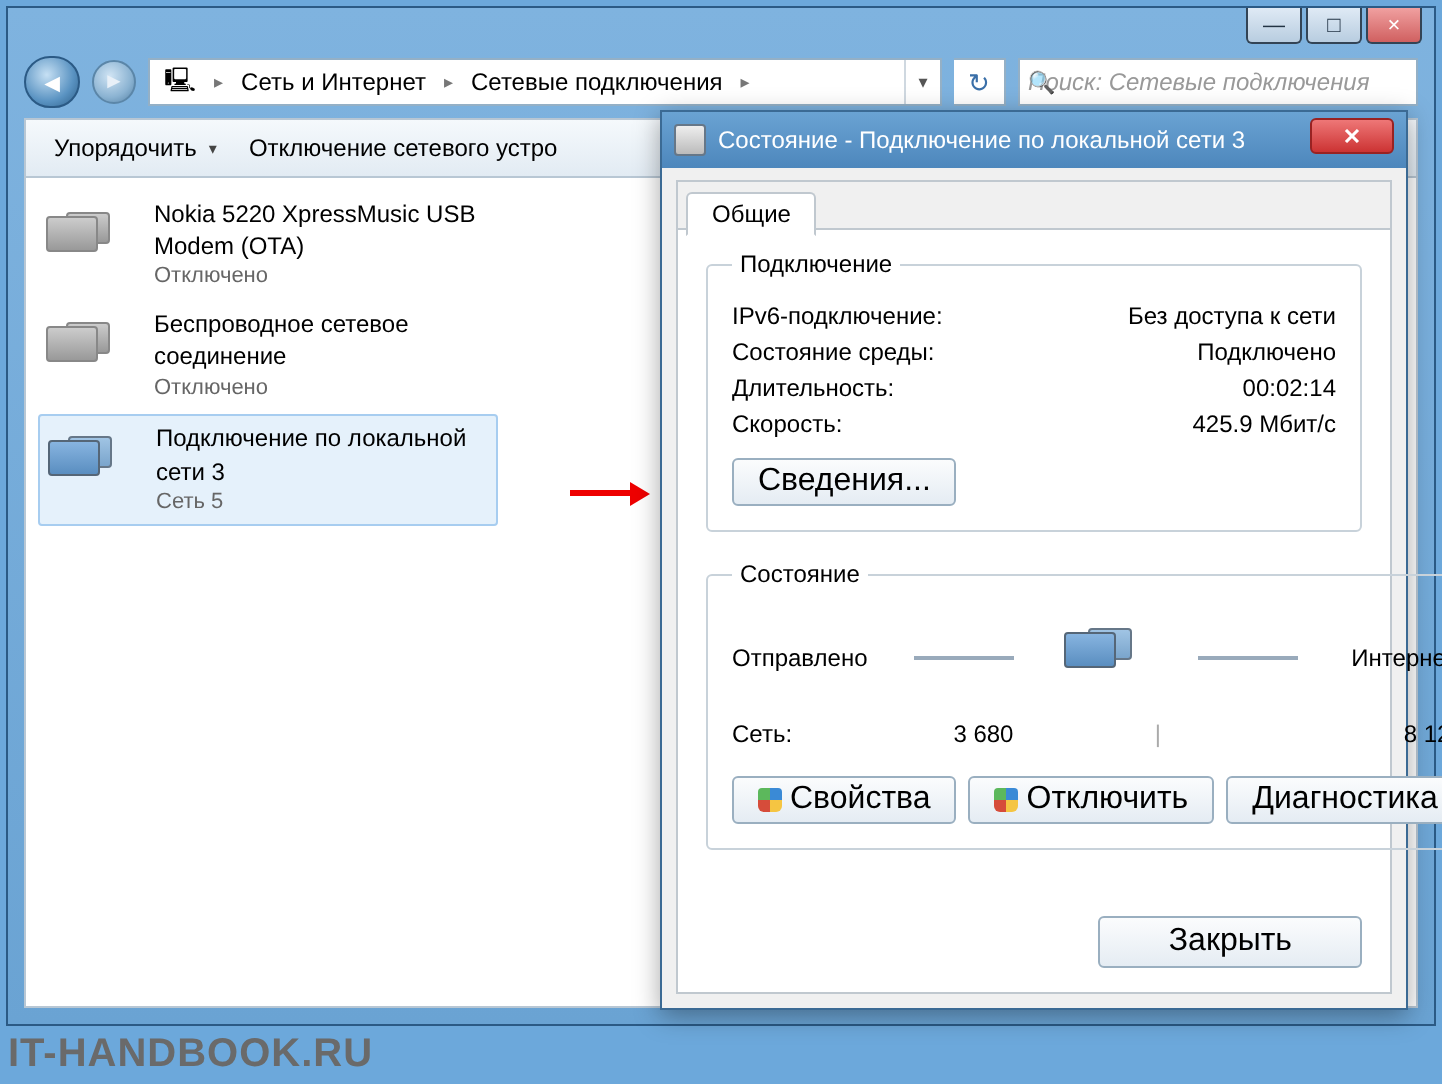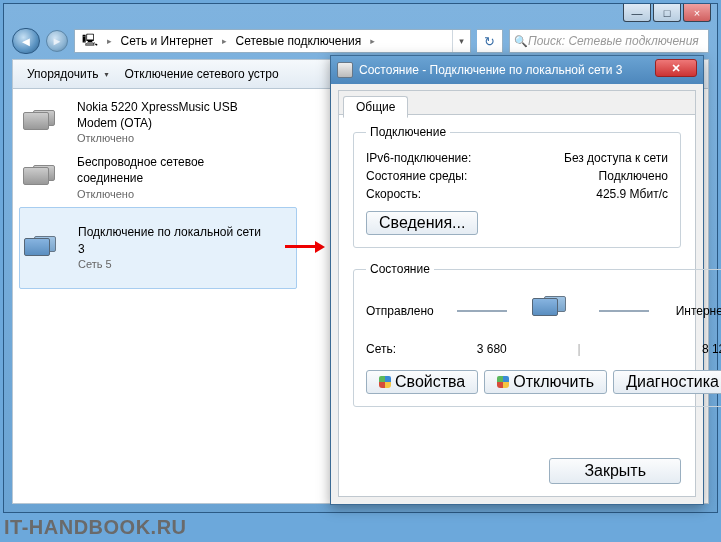--- a/index.html
+++ b/index.html
@@ -13,35 +13,35 @@
 
 
 .addr-row { position: absolute; left: 8px; top: 23px; right: 8px; height: 28px; display: flex; align-items: center; gap: 6px; }
 .nav-btn { width: 28px; height: 26px; border-radius: 13px; background: radial-gradient(circle at 40% 35%, #c6e0f4 0, #5a93c2 60%, #2d5e88 100%); border: 1px solid #2b5a85; color: #fff; display: flex; align-items: center; justify-content: center; font-size: 13px; }
 .nav-fwd { width: 22px; height: 22px; border-radius: 11px; background: radial-gradient(circle at 40% 35%, #d0e4f4 0, #8bb3d2 60%, #5380a4 100%); border: 1px solid #5b86a8; color: #e8f0f8; font-size: 11px; display:flex; align-items:center; justify-content:center;}
 .breadcrumb { flex: 1; height: 24px; background: #fff; border: 1px solid #8ca; border-color:#94b0c6; display: flex; align-items: center; font-size: 12px; }
 .bc-part { padding: 0 7px; height: 100%; display: flex; align-items: center; }
 .bc-arrow { color: #777; font-size: 9px; padding: 0 2px; }
 .bc-drop { width: 18px; height: 22px; border-left: 1px solid #cfd8e0; display:flex;align-items:center;justify-content:center; color:#555; font-size:9px;}
 .refresh-seg { width:26px; height:24px; background:#fff; border:1px solid #94b0c6; border-left:none; display:flex; align-items:center; justify-content:center; color:#3a6fa8; font-size:13px;}
-.search { width: 200px; height: 24px; background: #fff; border: 1px solid #94b0c6; display: flex; align-items: center; font-size: 12px; color: #999; font-style: italic; padding-left: 18px; position:relative;}
+.search { width: 200px; height: 24px; background: #fff; border: 1px solid #94b0c6; display: flex; align-items: center; font-size: 12px; color: #999; font-style: italic; padding-left: 4px; position:relative;}
 .search::before { content:"🔍"; position:absolute; left:4px; font-size:11px; font-style:normal; color:#666;}
 
 
 .toolbar { position: absolute; left: 8px; top: 55px; right: 8px; height: 30px; background: linear-gradient(#f5f9fc, #e2ebf3); border: 1px solid #b8c7d4; display: flex; align-items: center; padding: 0 6px; font-size: 12px; }
 .tool-item { padding: 3px 8px; display: flex; align-items: center; gap: 3px; }
 .tool-item.drop::after { content:"▾"; font-size:8px; margin-left:3px; color:#444;}
 .tool-sep { flex: 1; }
 .help-ic { width:18px; height:18px; border-radius:9px; background:radial-gradient(circle at 35% 30%, #cfe5fb, #3a8ad6 70%); color:#fff; font-size:11px; display:flex; align-items:center; justify-content:center; margin-left:6px; }
 
 
 .content { position: absolute; left: 8px; top: 85px; right: 8px; bottom: 8px; background: #fff; border: 1px solid #b8c7d4; border-top: none; overflow: hidden; }
 .conn-list { padding: 6px 0; }
-.conn-item { display: flex; padding: 4px 10px; gap: 10px; align-items: flex-end; width: 265px; }
-.conn-item.selected { background: #e5f1fb; border: 1px solid #a7cdf0; border-radius: 2px; margin: 2px 6px; padding: 16px 4px; width: 278px;}
+.conn-item { display: flex; padding: 4px 10px; gap: 10px; align-items: center; width: 265px; }
+.conn-item.selected { background: #e5f1fb; border: 1px solid #a7cdf0; border-radius: 2px; margin: 2px 6px; padding: 3px 4px; width: 230px;}
 .ci-icon { width: 44px; height: 38px; position: relative; flex-shrink:0; }
 .ci-icon .mon { width:26px; height:18px; background:linear-gradient(#87b4e0,#5a8ec0); border:1px solid #567; border-radius:2px; position:absolute; top:4px; left:0;}
 .ci-icon .mon2 { width:22px; height:16px; background:linear-gradient(#a0c4e4,#7aa5cc); border:1px solid #678; border-radius:2px; position:absolute; top:2px; left:10px;}
 .ci-icon.disabled .mon, .ci-icon.disabled .mon2 { background:linear-gradient(#ccc,#999); border-color:#888;}
 .ci-text { font-size: 12px; line-height: 1.35; max-width: 185px; }
 .ci-status { color: #666; font-size: 11px; }
 .red-arrow { position: absolute; left: 272px; top: 152px; width: 40px; height: 12px; }
 .red-arrow .shaft { position:absolute; left:0; top:4px; width:30px; height:3px; background:#e00; }
 .red-arrow .head { position:absolute; right:0; top:0; width:0; height:0; border-left:10px solid #e00; border-top:6px solid transparent; border-bottom:6px solid transparent; }
 
@@ -159,20 +159,24 @@
         <legend>Подключение</legend>
         <div class="row">
             <span>IPv6-подключение:</span>
             <span>Без доступа к сети</span>
           </div>
         <div class="row">
             <span>Состояние среды:</span>
             <span>Подключено</span>
           </div>
         <div class="row">
+            <span>Длительность:</span>
+            <span>00:02:14</span>
+          </div>
+        <div class="row">
             <span>Скорость:</span>
             <span>425.9 Мбит/с</span>
           </div>
         <div style="margin-top:8px;"><button class="btn">Сведения...</button></div>
       </fieldset>
 
       <fieldset>
         <legend>Состояние</legend>
         <div class="activity-icons">
           <div class="act-label">Отправлено</div>

